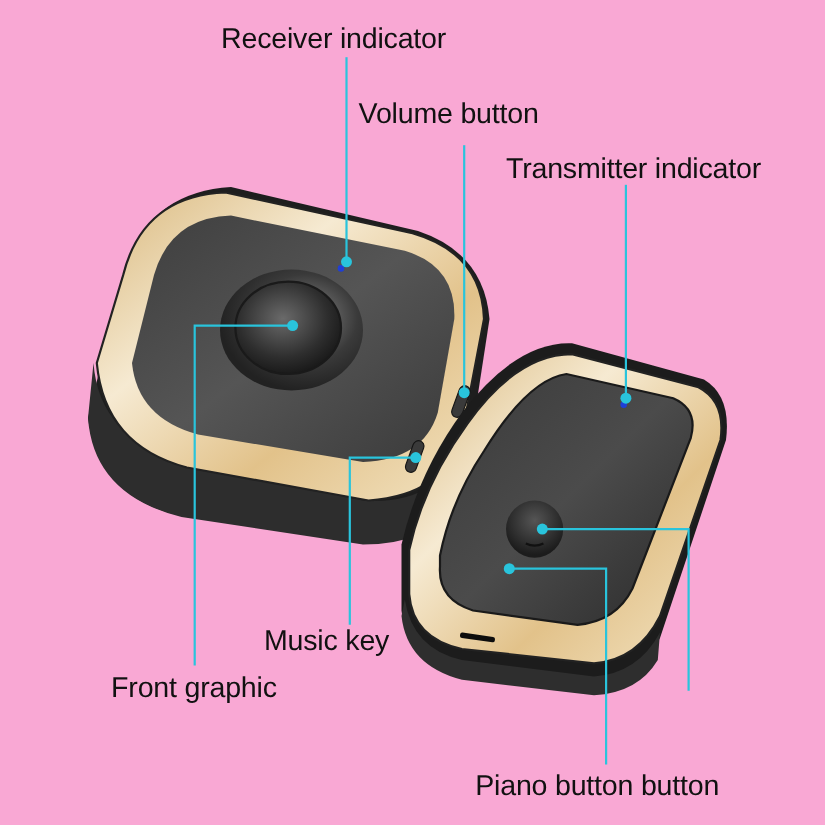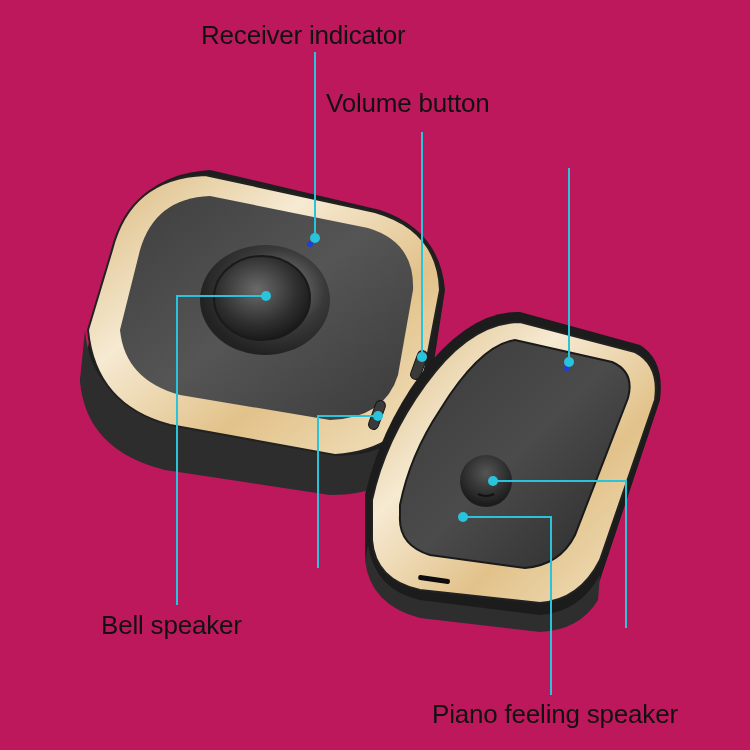--- a/index.html
+++ b/index.html
@@ -1,16 +1,16 @@
 <!DOCTYPE html>
 <html><head>
 <meta charset="utf-8">
 <style>
   html, body { margin:0; padding:0; background:#ffffff; }
-  #stage { position:relative; width:750px; height:750px; overflow:hidden; background:#be185d;
+  #stage { position:relative; width:750px; height:750px; overflow:hidden; background:#f9a8d4;
            font-family:"Liberation Sans", sans-serif; }
   svg.art { position:absolute; left:0; top:0; }
   .label { position:absolute; font-size:26px; color:#111111; white-space:nowrap; line-height:1; letter-spacing:-0.2px; }
 </style>
 </head>
 <body>
 
 <div id="stage">
 
   <svg class="art" width="750" height="750" viewBox="0 0 750 750">
@@ -104,16 +104,18 @@
       <circle cx="569" cy="362" r="5"></circle>
       <circle cx="266" cy="296" r="5"></circle>
       <circle cx="378" cy="416" r="5"></circle>
       <circle cx="493" cy="481" r="5"></circle>
       <circle cx="463" cy="517" r="5"></circle>
     </g>
   </svg>
 
   <div class="label" style="left:201px;top:22px;">Receiver indicator</div>
   <div class="label" style="left:326px;top:90px;">Volume button</div>
-  <div class="label" style="left:101px;top:612px;">Bell speaker</div>
-  <div class="label" style="left:432px;top:701px;">Piano feeling speaker</div>
+  <div class="label" style="left:460px;top:140px;">Transmitter indicator</div>
+  <div class="label" style="left:240px;top:569px;">Music key</div>
+  <div class="label" style="left:101px;top:612px;">Front graphic</div>
+  <div class="label" style="left:432px;top:701px;">Piano button button</div>
 
 </div>
 
 </body></html>

